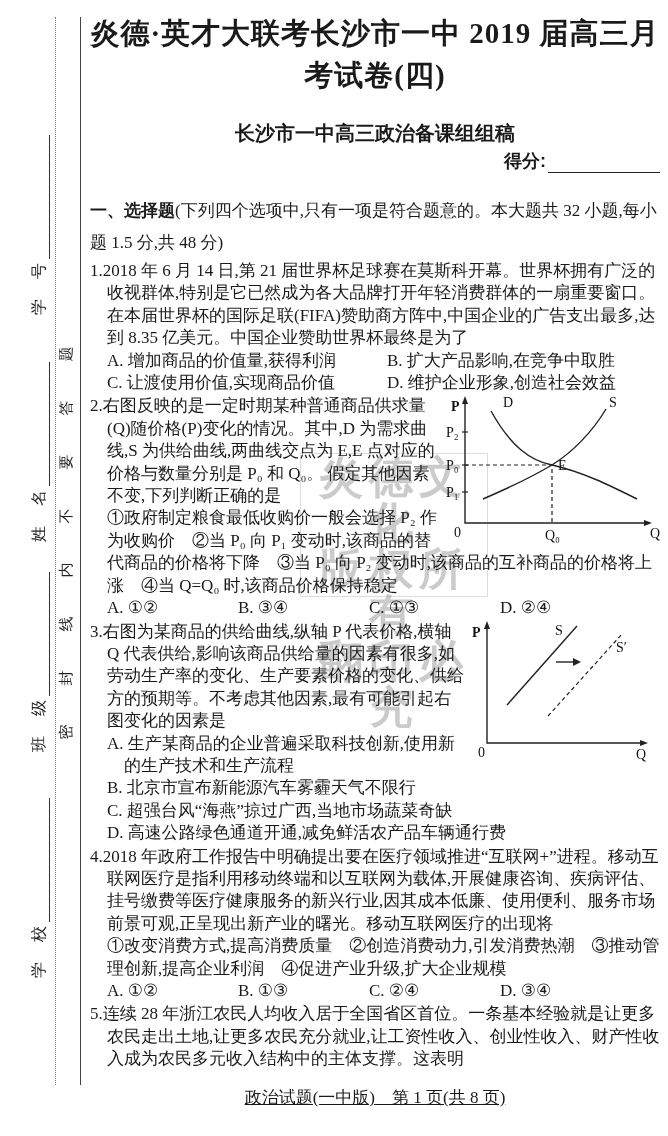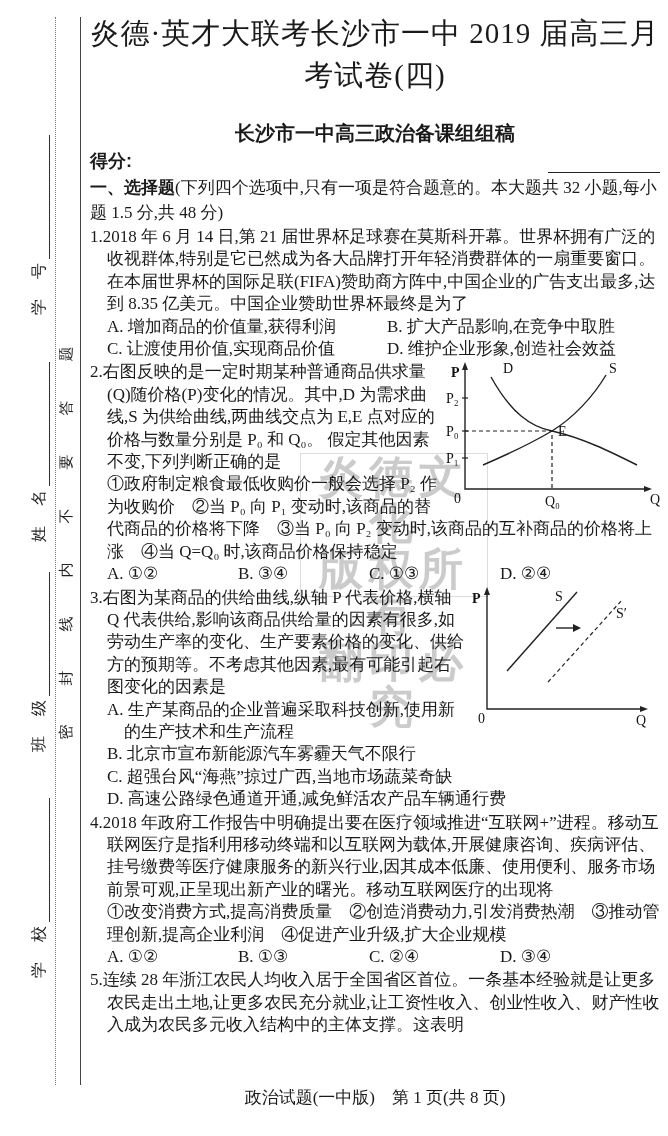--- a/index.html
+++ b/index.html
@@ -30,51 +30,51 @@
   
   .watermark{
     position:absolute;left:300px;top:453px;width:186px;height:142px;z-index:0;
     border:1px solid #ddd;text-align:center;
     font-family:"Liberation Sans","DejaVu Sans",sans-serif;font-weight:bold;
     font-size:44px;line-height:46px;color:rgba(160,160,160,0.55);letter-spacing:6px;
   }
   
   .content{position:absolute;left:90px;top:12px;width:570px;z-index:1;}
   .exam-title{
-    text-align:center;font-size:29px;font-weight:400;letter-spacing:1px;
+    text-align:center;font-size:29px;font-weight:700;letter-spacing:1px;
     font-family:"Liberation Serif","DejaVu Serif",serif;line-height:42px;
   }
   .subject-title{
     text-align:center;font-size:31px;font-weight:bold;line-height:40px;margin-top:2px;
     font-family:"Liberation Sans","DejaVu Sans",sans-serif;
   }
   .subtitle{
     text-align:center;font-size:20px;font-weight:bold;line-height:26px;margin-top:24px;
     font-family:"Liberation Sans","DejaVu Sans",sans-serif;
   }
   .meta{text-align:center;font-size:17px;line-height:22px;margin-top:5px;}
   .score-row{
-    display:flex;justify-content:space-between;align-items:flex-end;margin-top:3px;height:24px;
+    display:flex;justify-content:flex-end;align-items:flex-end;margin-top:3px;height:24px;
     font-family:"Liberation Sans","DejaVu Sans",sans-serif;font-weight:bold;font-size:18px;
   }
   .score-line{width:112px;border-bottom:1.5px solid #222;height:20px;margin-left:2px;}
-  .section-para{font-size:17px;line-height:25px;margin-top:2px;}
+  .section-para{font-size:17px;line-height:32px;margin-top:22px;}
   .section-heading{font-family:"Liberation Sans","DejaVu Sans",sans-serif;font-weight:bold;}
   .question{position:relative;font-size:17px;line-height:22.4px;padding-left:17px;margin-top:1px;}
   .qbody{text-indent:-17px;font-family:Liberation Serif, serif;}
   .qsub{display:block;text-indent:0;}
   .qchart{float:right;margin:0 0 2px 6px;}
   .opts-grid2{display:grid;grid-template-columns:280px auto;}
   .opts-row4{display:flex;}
   .opts-row4 .opt{width:131px;}
   .opts-row4 .opt:last-child{width:auto;}
   .opt-block{padding-left:17px;text-indent:-17px;}
   .footer{
     position:absolute;left:90px;top:1086px;width:570px;z-index:1;
-    text-align:center;font-size:17px;
+    text-align:center;font-size:17px;text-decoration:underline;
   }
   svg text{font-family:"Liberation Serif","DejaVu Serif",serif;font-size:14px;fill:#111;}
   svg .axis,svg .curve{stroke:#222;fill:none;stroke-width:1.4;}
   svg .dash{stroke:#222;fill:none;stroke-width:1.2;stroke-dasharray:4 3;}
   svg .arrowhead{fill:#222;stroke:none;}
   svg .tick{stroke:#222;stroke-width:1.2;}
 </style>
 </head>
 <body>
 

